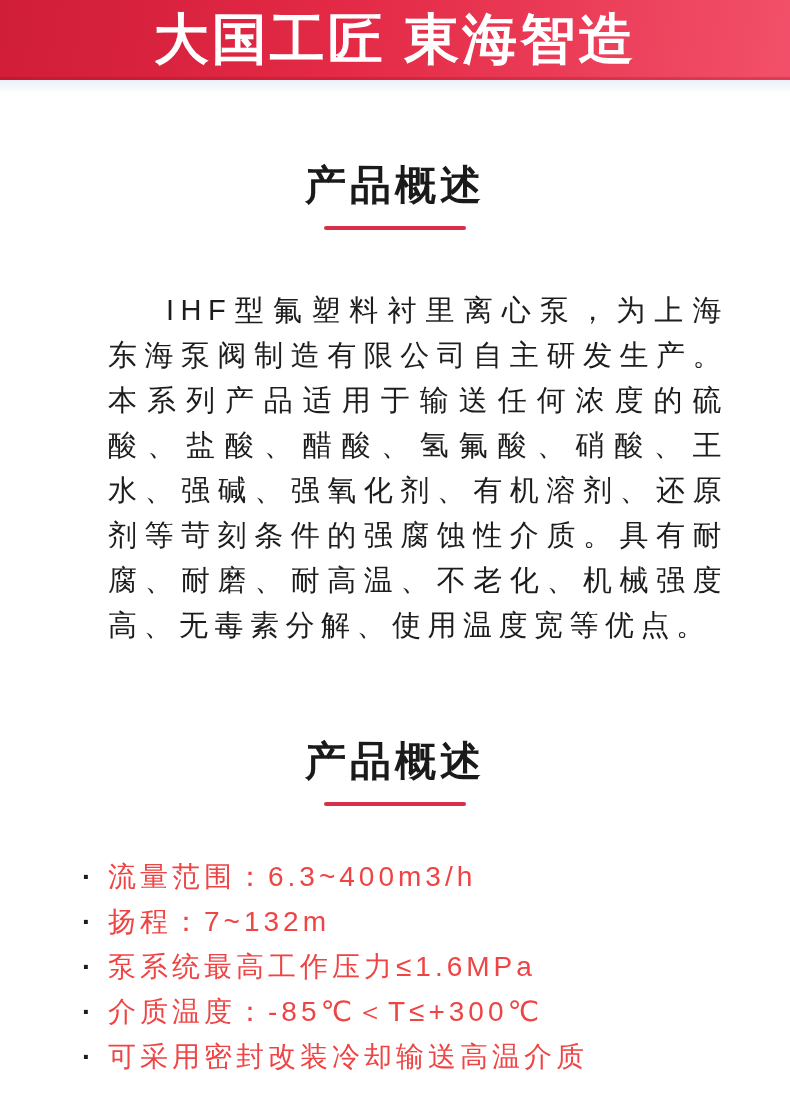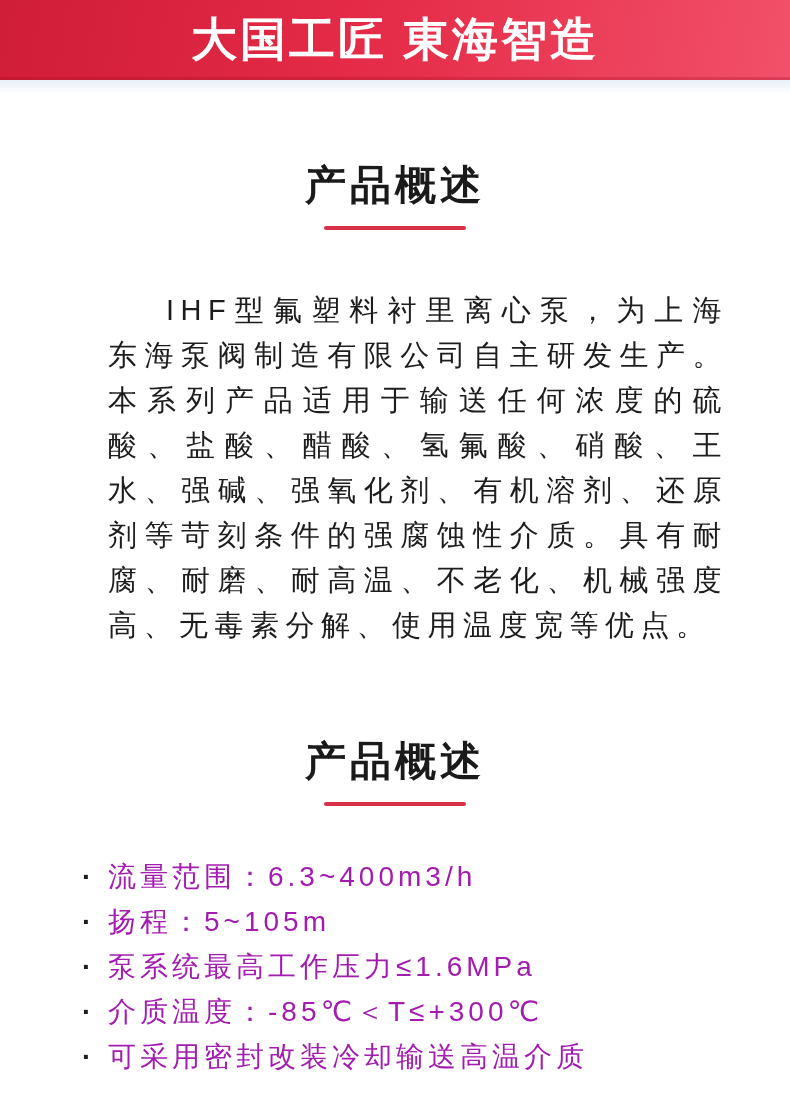--- a/index.html
+++ b/index.html
@@ -17,21 +17,21 @@
     width: 790px;
     height: 80px;
     background: linear-gradient(100deg, #d01d38 0%, #e42a46 45%, #f2506a 100%);
     box-shadow: inset 0 -3px 0 rgba(150, 10, 30, 0.25);
     display: flex;
     align-items: center;
     justify-content: center;
   }
   .banner-title {
     color: #ffffff;
-    font-size: 46px;
+    font-size: 55px;
     font-weight: bold;
     letter-spacing: 3px;
     white-space: pre;
   }
   .light-strip {
     width: 790px;
     height: 14px;
     background: linear-gradient(180deg, #eaf0f7 0%, #ffffff 100%);
   }
 
@@ -71,21 +71,21 @@
   
   .conditions-list {
     margin: 48px 0 0 108px;
     list-style: none;
   }
   .conditions-list li {
     position: relative;
     font-size: 28px;
     line-height: 45px;
     letter-spacing: 4px;
-    color: #a21caf;
+    color: #ef4444;
     white-space: nowrap;
   }
   .conditions-list li::before {
     content: "·";
     position: absolute;
     left: -26px;
     top: 0;
     font-weight: bold;
     font-size: 28px;
     color: #1d1d1d;
@@ -108,18 +108,18 @@
   <p class="overview-text">IHF型氟塑料衬里离心泵，为上海东海泵阀制造有限公司自主研发生产。本系列产品适用于输送任何浓度的硫酸、盐酸、醋酸、氢氟酸、硝酸、王水、强碱、强氧化剂、有机溶剂、还原剂等苛刻条件的强腐蚀性介质。具有耐腐、耐磨、耐高温、不老化、机械强度高、无毒素分解、使用温度宽等优点。</p>
 </section>
 
 <section>
   <div class="section-head second">
     <h2 class="section-title">产品概述</h2>
     <div class="title-underline"></div>
   </div>
   <ul class="conditions-list">
     <li>流量范围：6.3~400m3/h</li>
-    <li>扬程：5~105m</li>
+    <li>扬程：7~132m</li>
     <li>泵系统最高工作压力≤1.6MPa</li>
     <li>介质温度：-85℃＜T≤+300℃</li>
     <li>可采用密封改装冷却输送高温介质</li>
   </ul>
 </section>
 
 </body></html>

